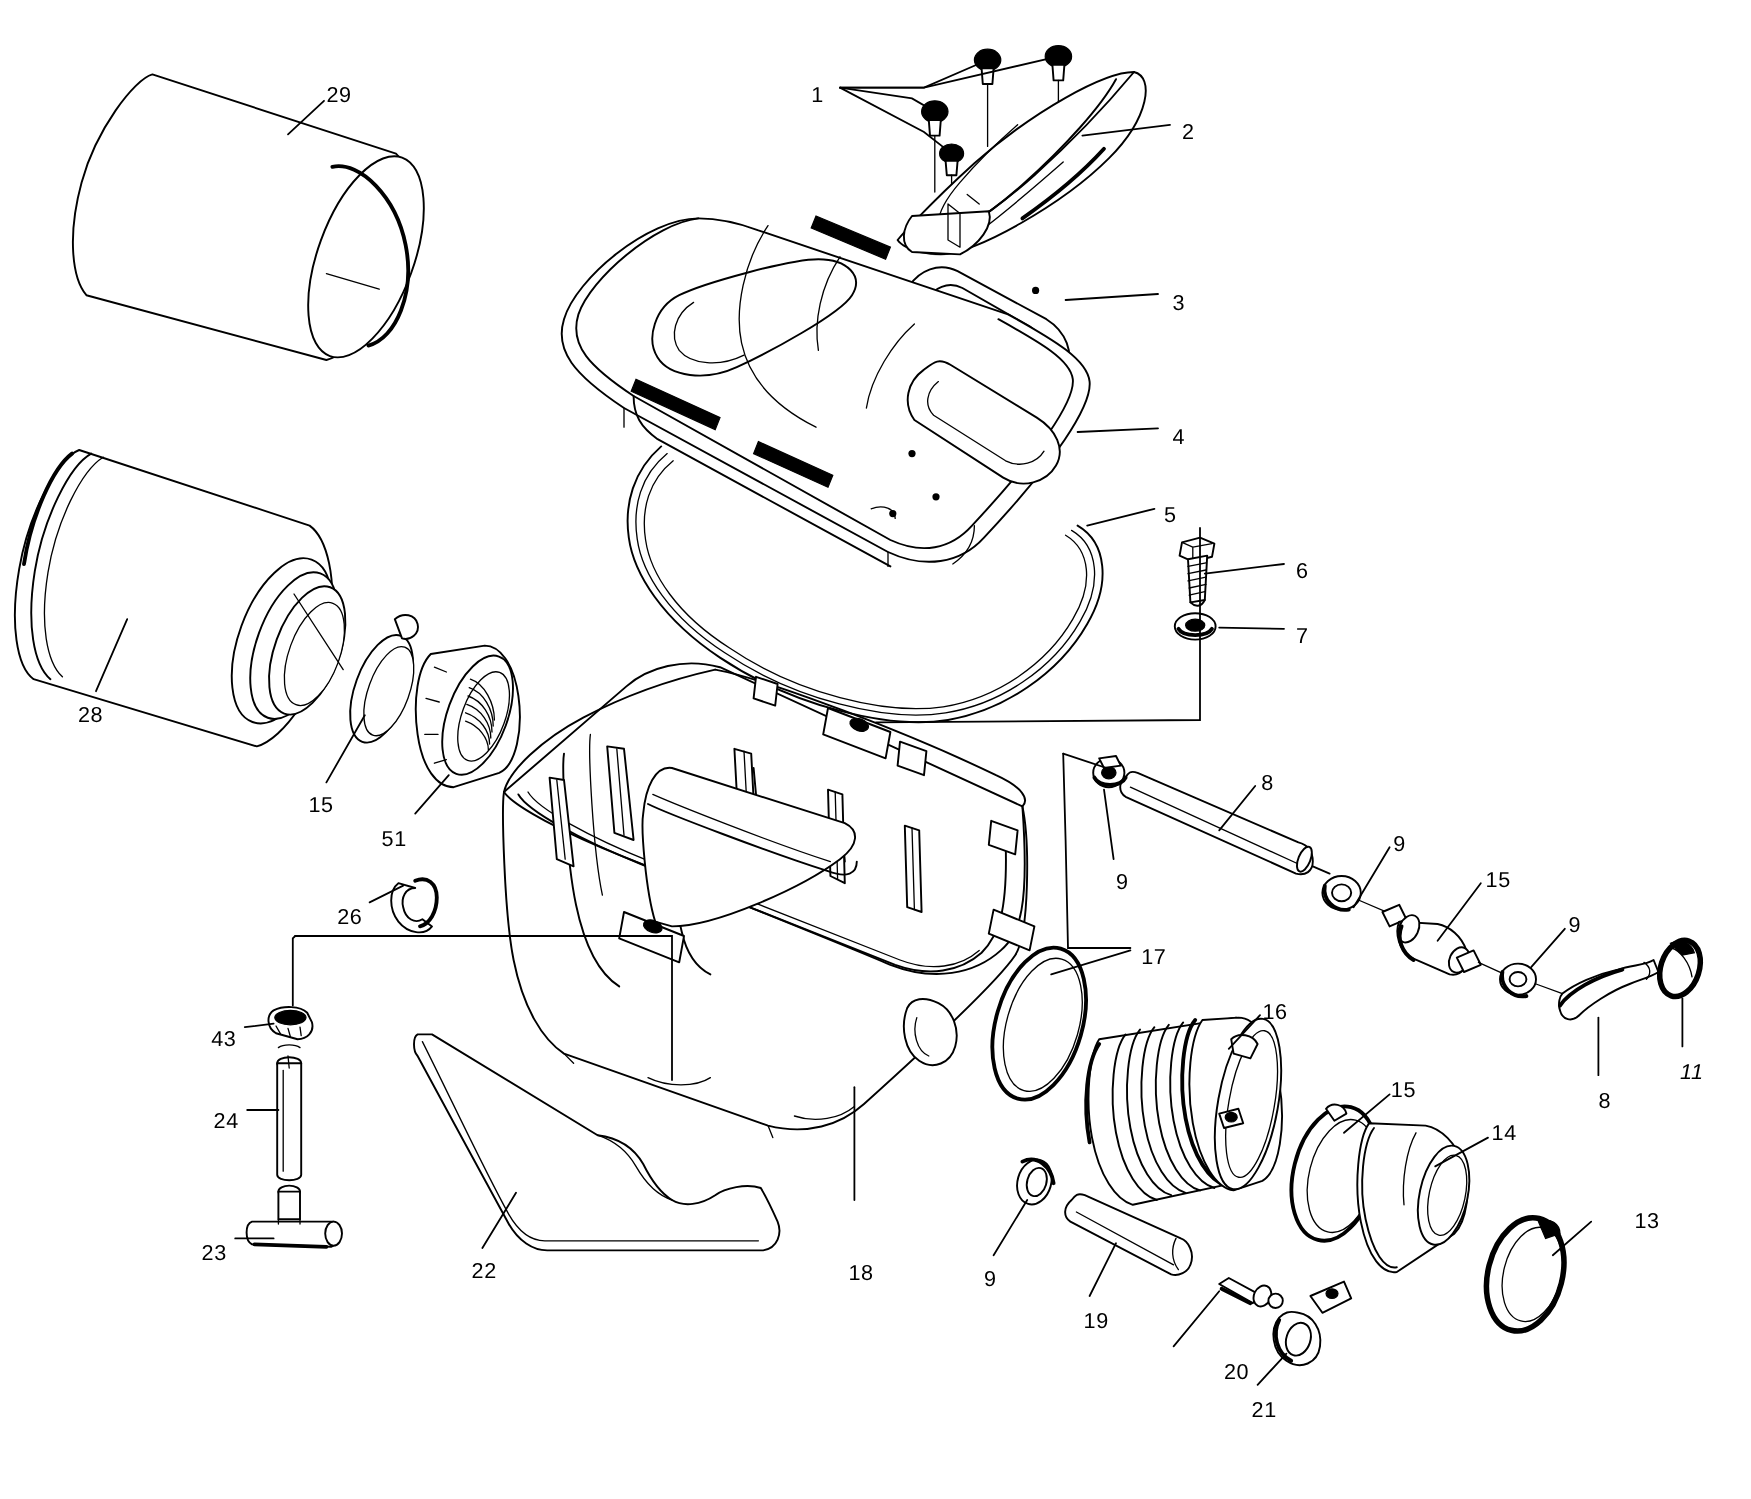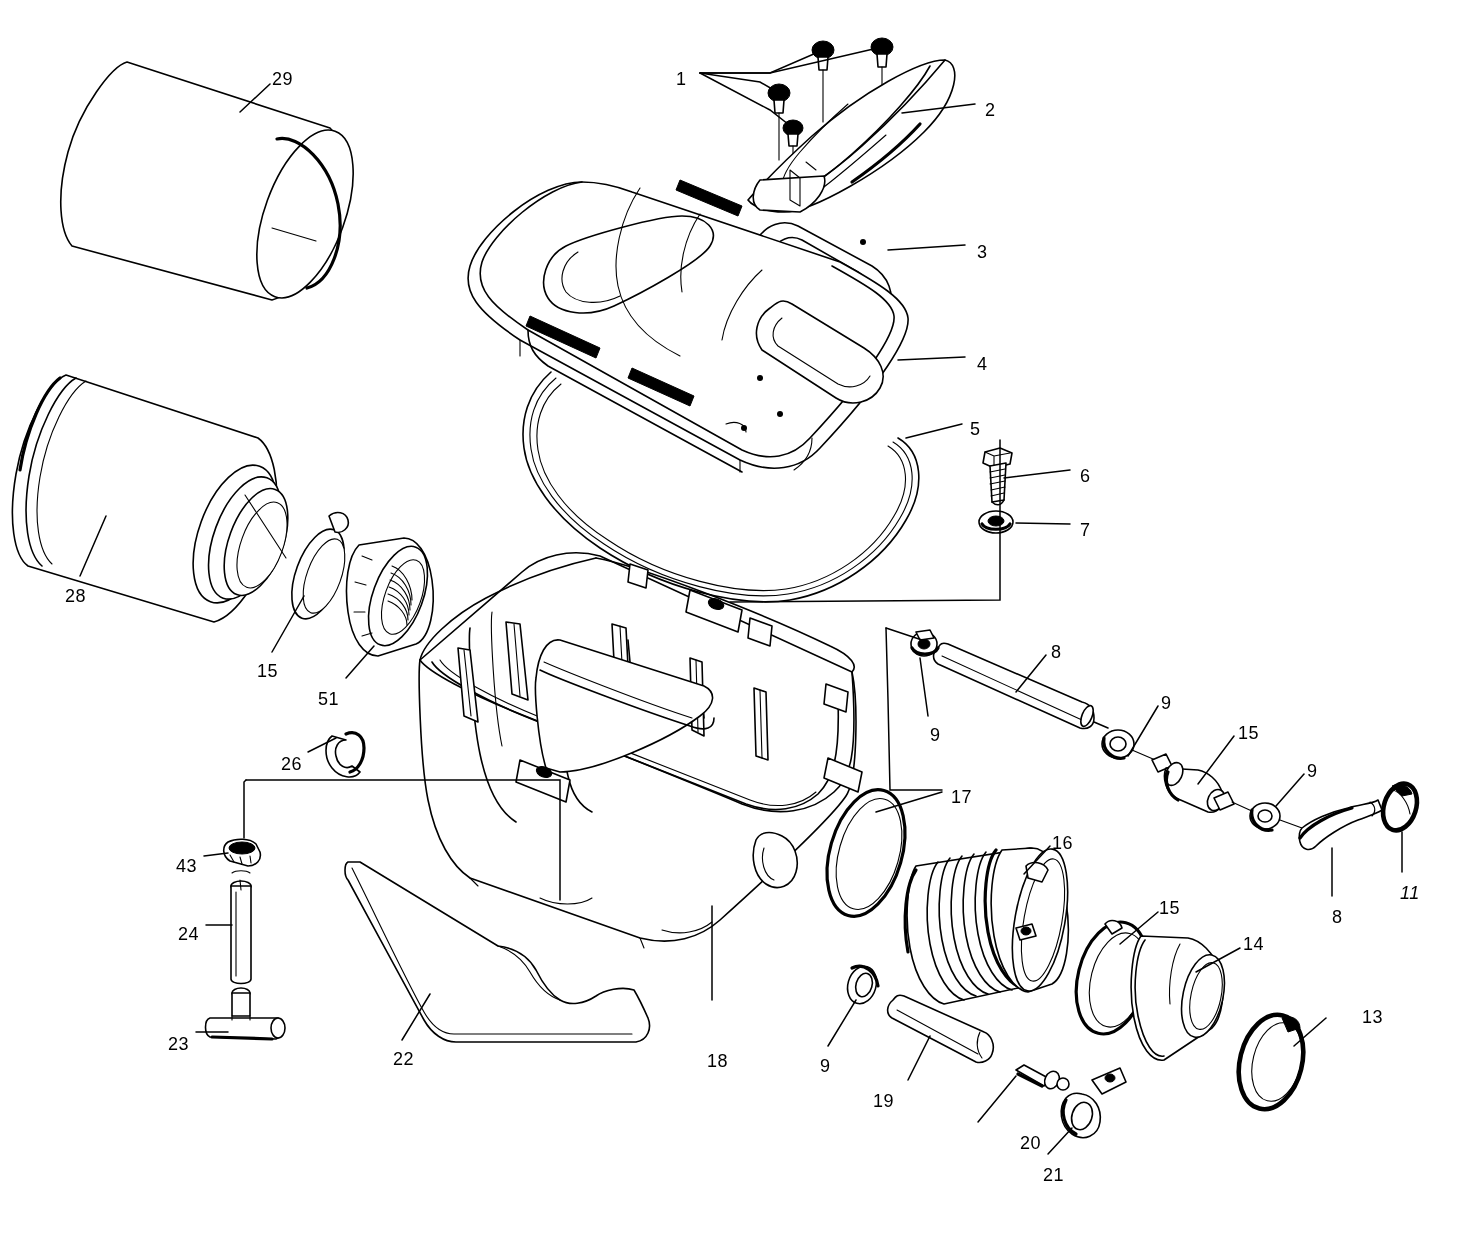--- a/index.html
+++ b/index.html
@@ -553,21 +553,21 @@
   <div class="callout" style="left:1238px;top:724px;">15</div>
   <div class="callout" style="left:1400px;top:884px;font-style:italic;">11</div>
   <div class="callout" style="left:1332px;top:908px;">8</div>
   <div class="callout" style="left:1330px;top:1008px;margin-left:32px;">13</div>
   <div class="callout" style="left:1243px;top:935px;">14</div>
   <div class="callout" style="left:257px;top:662px;">15</div>
   <div class="callout" style="left:1159px;top:899px;">15</div>
   <div class="callout" style="left:1052px;top:834px;">16</div>
   <div class="callout" style="left:951px;top:788px;">17</div>
   <div class="callout" style="left:707px;top:1013px;margin-top:39px;">18</div>
-  <div class="callout" style="left:873px;top:1092px;">19</div>
+  <div class="callout" style="left:903px;top:1092px;">19</div>
   <div class="callout" style="left:1020px;top:1134px;text-align:center;">20</div>
   <div class="callout" style="left:1043px;top:1166px;">21</div>
   <div class="callout" style="left:393px;top:1050px;">22</div>
   <div class="callout" style="left:168px;top:1035px;">23</div>
   <div class="callout" style="left:178px;top:925px;">24</div>
   <div class="callout" style="left:176px;top:857px;">43</div>
   <div class="callout" style="left:281px;top:755px;">26</div>
   <div class="callout" style="left:318px;top:690px;">51</div>
   <div class="callout" style="left:65px;top:587px;">28</div>
   <div class="callout" style="left:272px;top:70px;">29</div>

